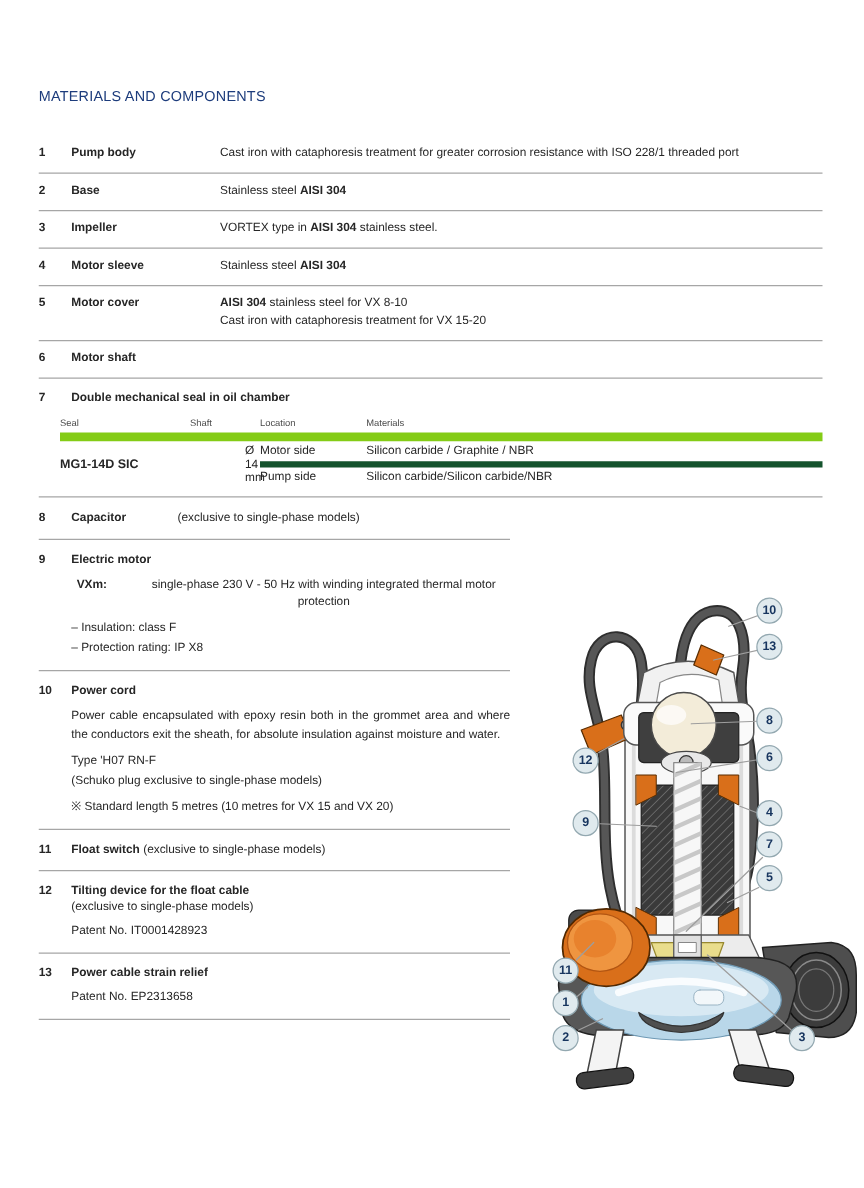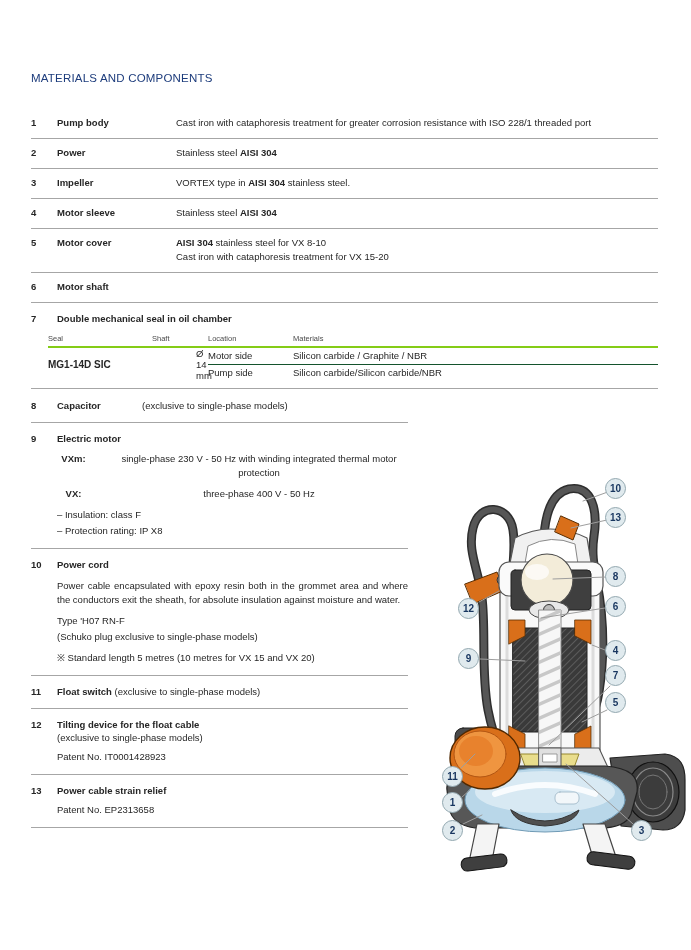--- a/index.html
+++ b/index.html
@@ -14,26 +14,26 @@
   .row{display:grid;grid-template-columns:26px 119px 1fr;padding:7px 0 8px 0;
        border-bottom:1px solid #a6a6a6;font-size:9.5px;line-height:1.48;}
   .row .num,.row .label{font-weight:bold;}
   .desc-line{white-space:normal;}
 
   
   .sec7{border-bottom:1px solid #a6a6a6;padding:9px 0 7px 0;font-size:9.5px;}
   .sec-head{display:grid;grid-template-columns:26px 1fr;font-weight:bold;line-height:1.4;}
   .seal-table{margin-top:8px;padding-left:17px;}
   .seal-head{display:grid;grid-template-columns:104px 56px 85px 1fr;font-size:7.5px;color:#4a4a4a;
-             padding-bottom:3px;border-bottom:2px solid #84cc16;}
+             padding-bottom:3px;border-bottom:7px solid #84cc16;}
   .seal-body{display:grid;grid-template-columns:104px 56px 1fr;align-items:center;}
   .seal-name{font-weight:bold;font-size:10px;}
   .seal-shaft{font-size:9.5px;margin-left:44px;}
   .loc-row{display:grid;grid-template-columns:85px 1fr;padding:2.5px 0;}
-  .loc-row.first{border-bottom:1px solid #14532d;}
+  .loc-row.first{border-bottom:5px solid #14532d;}
 
   
   .narrow{width:377px;}
   .nrow{border-bottom:1px solid #a6a6a6;font-size:9.5px;line-height:1.48;}
   .nrow .indent{margin-left:26px;}
   .cap-row{display:grid;grid-template-columns:26px 85px 1fr;padding:10px 0 9px 0;}
   .cap-row .num,.cap-row .label{font-weight:bold;}
   .sec-pad{padding:9px 0 10px 0;}
   .kv-line{display:flex;margin-top:7px;text-align:center;}
   .kv-key{font-weight:bold;width:33px;flex:none;}
@@ -64,21 +64,21 @@
   <div id="simple-rows">
       <div class="row">
         <span class="num">1</span>
         <span class="label">Pump body</span>
         <div>
           <div class="desc-line"><span>Cast iron with cataphoresis treatment for greater corrosion resistance with ISO 228/1 threaded port</span></div>
         </div>
       </div>
       <div class="row">
         <span class="num">2</span>
-        <span class="label">Power</span>
+        <span class="label">Base</span>
         <div>
           <div class="desc-line"><span>Stainless steel </span><span style="font-weight: bold;">AISI 304</span></div>
         </div>
       </div>
       <div class="row">
         <span class="num">3</span>
         <span class="label">Impeller</span>
         <div>
           <div class="desc-line"><span>VORTEX type in </span><span style="font-weight: bold;">AISI 304</span><span> stainless steel.</span></div>
         </div>
@@ -143,24 +143,20 @@
 
     <div class="nrow sec-pad">
       <div class="sec-head">
         <span>9</span>
         <span>Electric motor</span>
       </div>
       <div class="indent">
         <div class="kv-line">
           <span class="kv-key">VXm:</span>
           <span class="kv-val">single-phase 230 V - 50 Hz with winding integrated thermal motor protection</span>
-        </div>
-        <div class="kv-line">
-          <span class="kv-key">VX:</span>
-          <span class="kv-val">three-phase 400 V - 50 Hz</span>
         </div>
         <div class="dash-lines">
           <div>– Insulation: class F</div>
           <div class="tight-line">– Protection rating: IP X8</div>
         </div>
       </div>
     </div>
 
     <div class="nrow sec-pad">
       <div class="sec-head">

